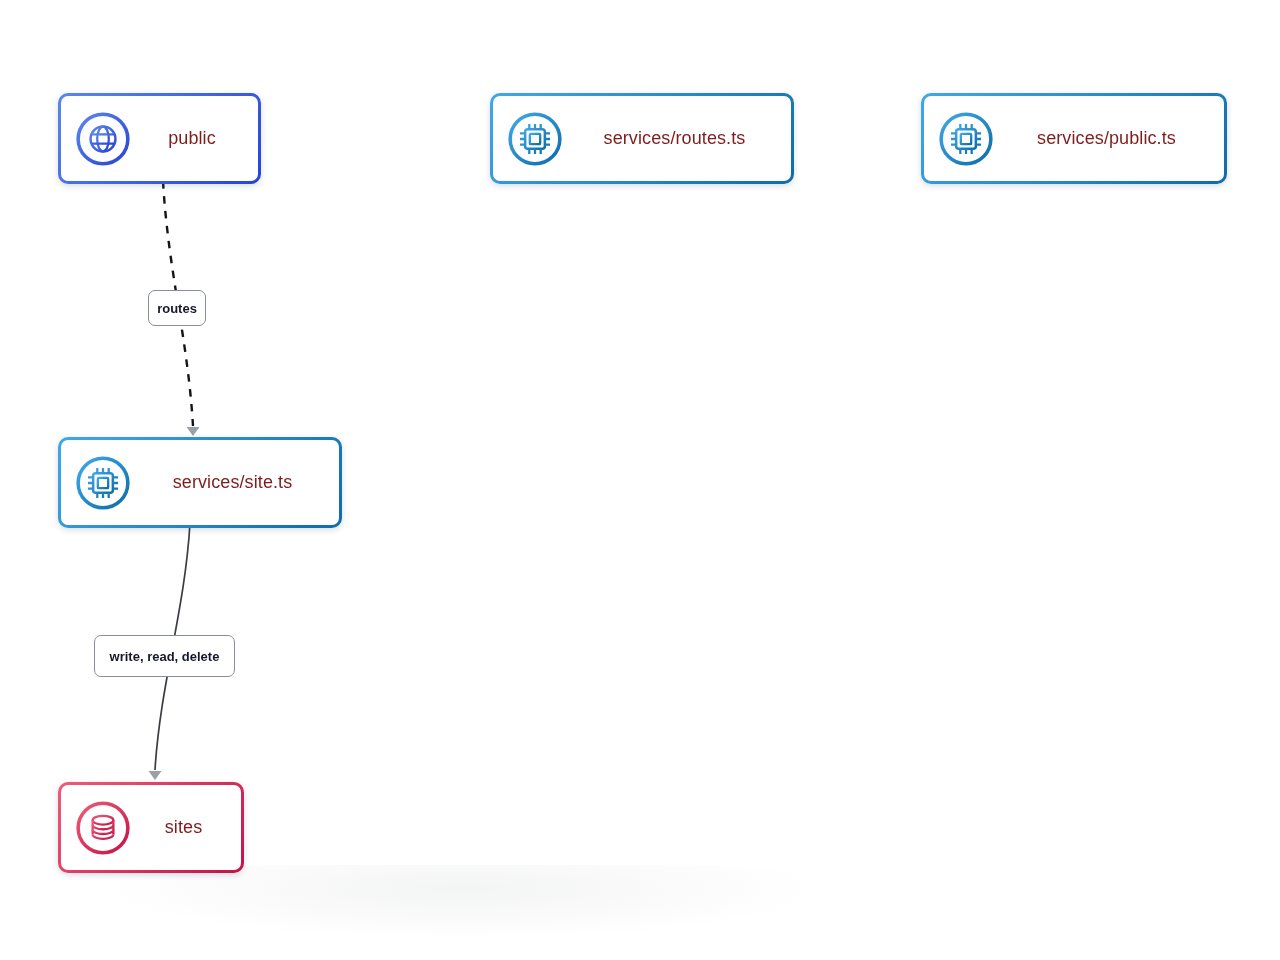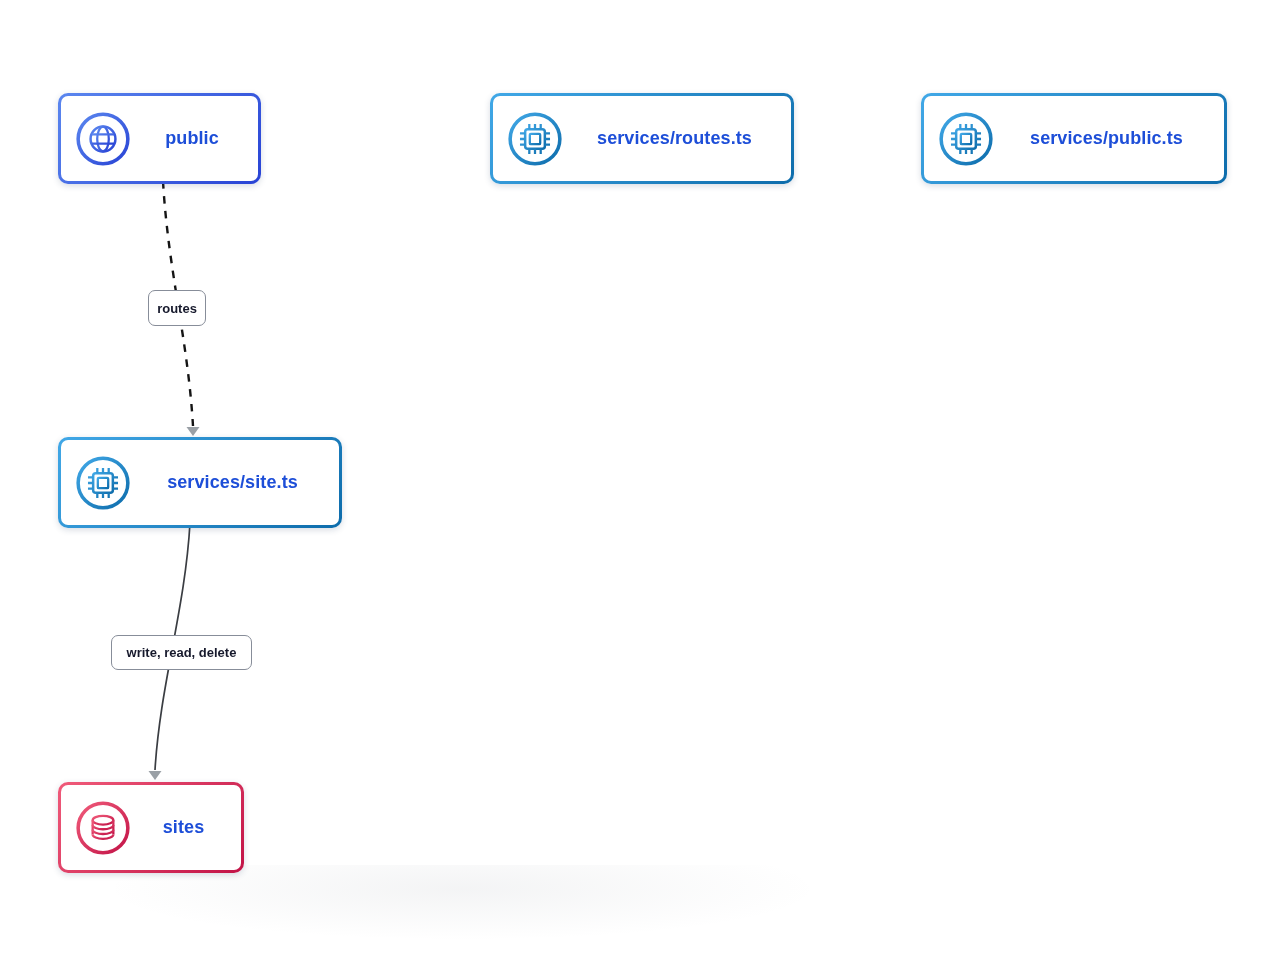--- a/index.html
+++ b/index.html
@@ -48,22 +48,22 @@
     height: 100%;
     display: flex;
     align-items: center;
     box-sizing: border-box;
     padding-left: 13px;
   }
   .node-label {
     flex: 1;
     text-align: center;
     font-size: 18px;
-    font-weight: 700;
-    color: #1d4ed8;
+    font-weight: 400;
+    color: #7f1d1d;
     letter-spacing: 0.1px;
     padding-right: 6px;
     white-space: nowrap;
   }
   .icon-ring {
     display: inline-flex;
     width: 58px;
     height: 58px;
     flex: 0 0 58px;
   }
@@ -88,21 +88,21 @@
     font-size: 13px;
     font-weight: 600;
     display: flex;
     align-items: center;
     justify-content: center;
     box-sizing: border-box;
     white-space: nowrap;
     cursor: pointer;
   }
   .label-routes { left: 148px; top: 290px; width: 58px;  height: 36px; }
-  .label-crud   { left: 111px; top: 635px; width: 141px; height: 35px; }
+  .label-crud   { left: 94px; top: 635px; width: 141px; height: 42px; }
 </style>
 </head>
 <body>
 
 <div class="canvas">
 
   <div class="vignette"></div>
 
   <svg class="edges" width="1280" height="960" viewBox="0 0 1280 960">
     <path d="M163,181 C168,270 188,340 193,426" fill="none" stroke="#141414" stroke-width="2.4" stroke-dasharray="7.5 7.5"></path>

